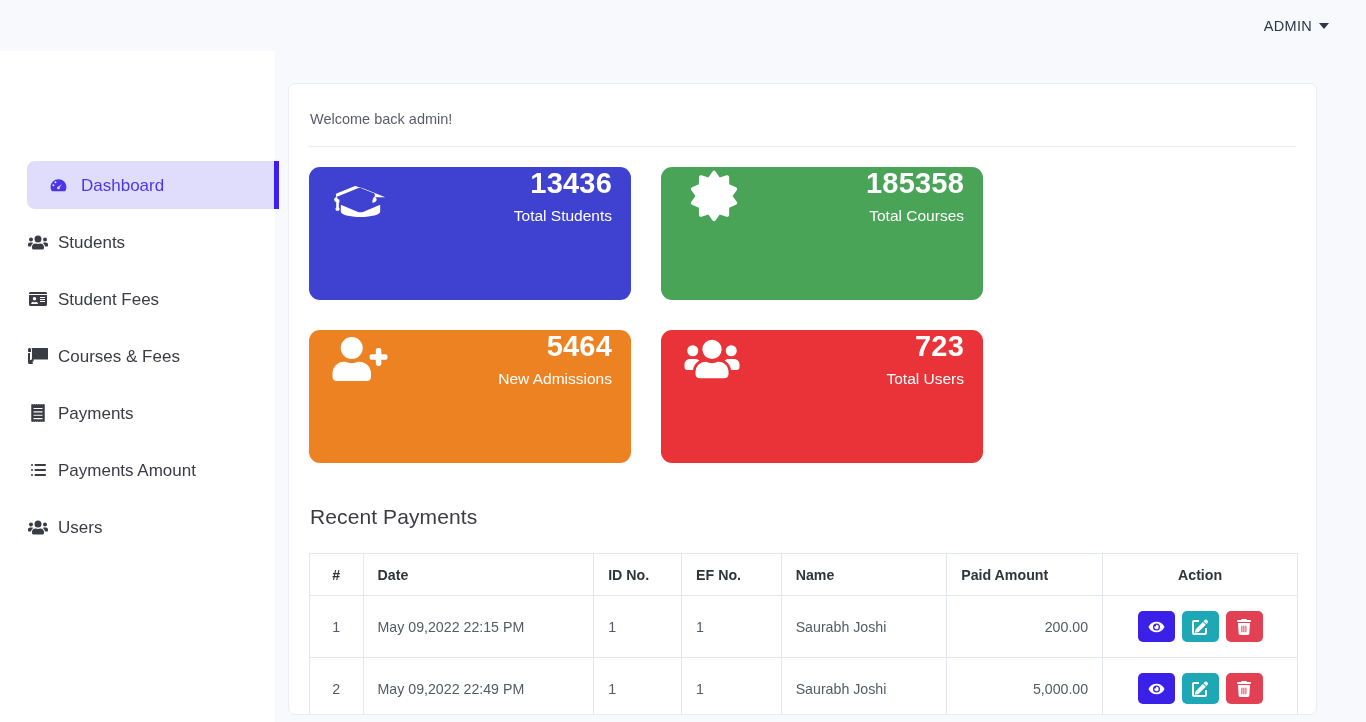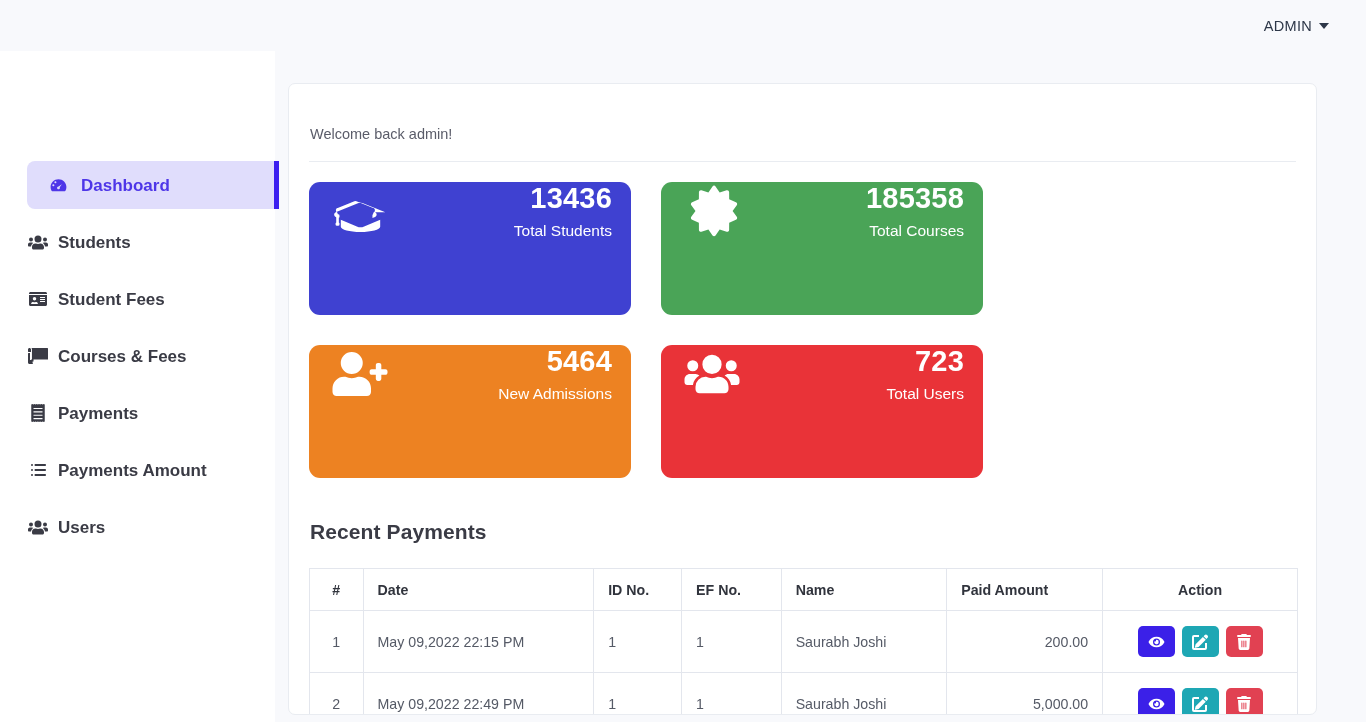--- a/index.html
+++ b/index.html
@@ -41,21 +41,20 @@
   }
 
   
   .sidebar {
     position: absolute;
     top: 51px; left: 0;
     width: 275px;
     height: 671px;
     background: #ffffff;
     padding-top: 110px;
-    font-weight: bold;
   }
   .nav-item {
     position: relative;
     display: flex;
     align-items: center;
     gap: 10px;
     height: 48px;
     margin: 0 0 9px 0;
     padding-left: 27px;
     font-size: 17px;
@@ -92,21 +91,21 @@
 
   
   .main {
     position: absolute;
     top: 83px; left: 288px;
     width: 1029px;
     height: 632px;
     background: #fff;
     border: 1px solid #e9ecf1;
     border-radius: 7px;
-    padding: 36px 20px 0 20px;
+    padding: 21px 20px 0 20px;
     overflow: hidden;
   }
   .welcome {
     font-size: 14.5px;
     color: #5a5c69;
     padding: 6px 0 0 1px;
   }
   .divider {
     margin-top: 19px;
     border-top: 1px solid #e9ecf1;
@@ -148,21 +147,21 @@
   .stat-label {
     font-size: 15.5px;
     margin-top: 7px;
     line-height: 1.1;
   }
 
   
   .section-title {
     margin-top: 42px;
     font-size: 21px;
-    font-weight: bold;
+    font-weight: normal;
     color: #3a3b45;
     letter-spacing: .1px;
     padding-left: 1px;
   }
   table.payments {
     margin-top: 24px;
     width: 989px;
     border-collapse: collapse;
     font-size: 14.2px;
   }

